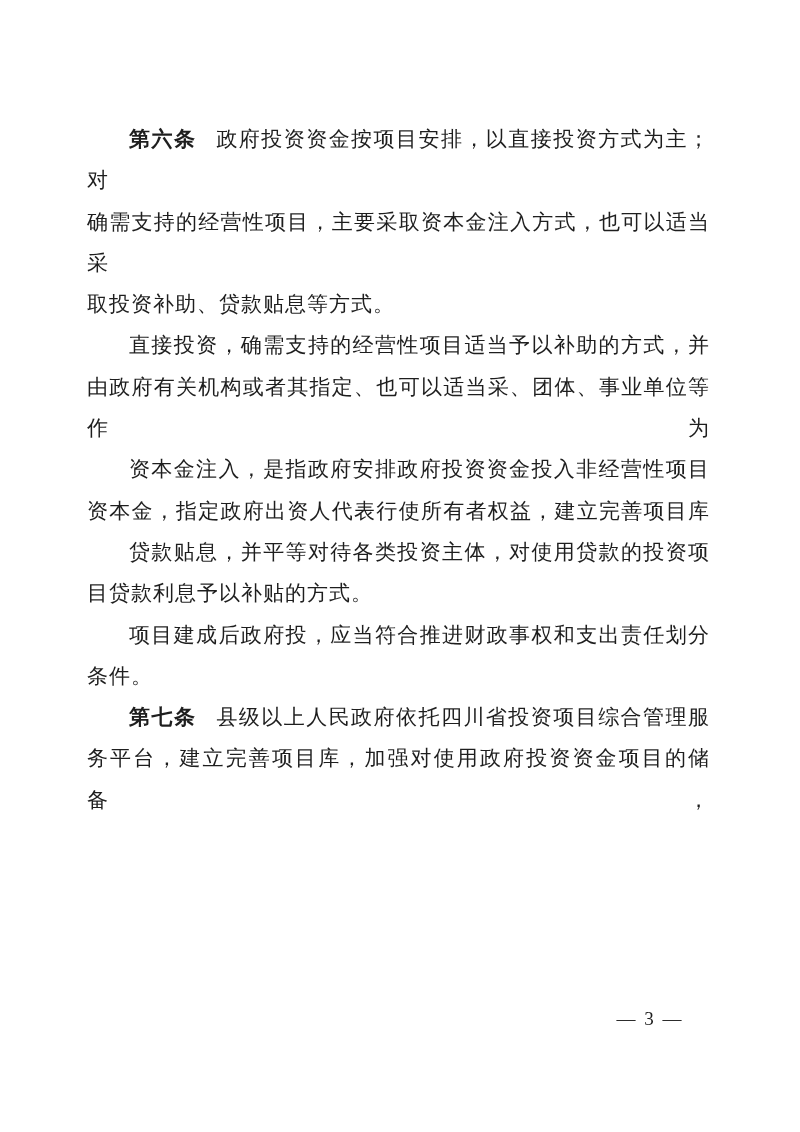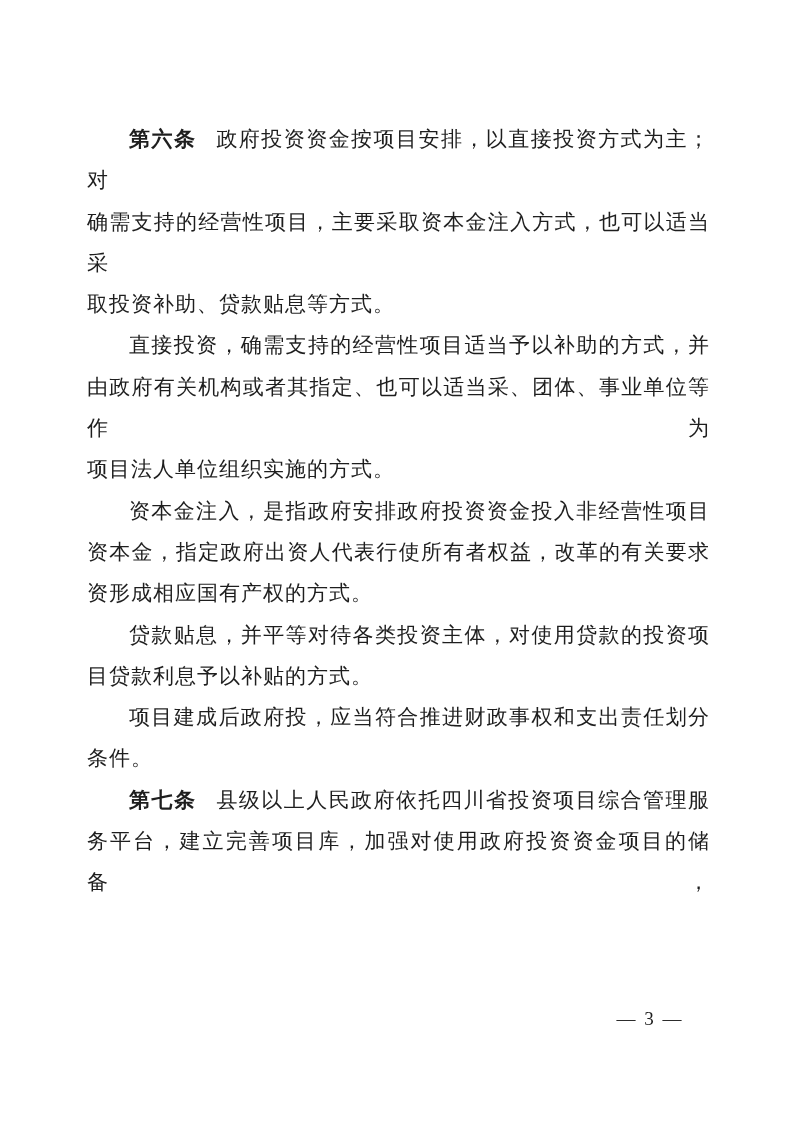--- a/index.html
+++ b/index.html
@@ -68,25 +68,23 @@
 
 <div class="page">
   <div class="doc">
 
     <div class="line j first"><b class="heading">第六条</b><span>政府投资资金按项目安排，以直接投资方式为主；对</span></div>
     <div class="line j">确需支持的经营性项目，主要采取资本金注入方式，也可以适当采</div>
     <div class="line last">取投资补助、贷款贴息等方式。</div>
 
     <div class="line j first">直接投资，确需支持的经营性项目适当予以补助的方式，并</div>
     <div class="line j">由政府有关机构或者其指定、也可以适当采、团体、事业单位等作为</div>
-    <div class="line last">项目法人单位组织实施的方式。</div>
 
     <div class="line j first">资本金注入，是指政府安排政府投资资金投入非经营性项目</div>
-    <div class="line j">资本金，指定政府出资人代表行使所有者权益，改革的有关要求</div>
-    <div class="line last">资形成相应国有产权的方式。</div>
+    <div class="line j">资本金，指定政府出资人代表行使所有者权益，建立完善项目库</div>
 
 
     <div class="line j first">贷款贴息，并平等对待各类投资主体，对使用贷款的投资项</div>
     <div class="line last">目贷款利息予以补贴的方式。</div>
 
     <div class="line j first">项目建成后政府投，应当符合推进财政事权和支出责任划分</div>
     <div class="line last">条件。</div>
 
     <div class="line j first"><b class="heading">第七条</b><span>县级以上人民政府依托四川省投资项目综合管理服</span></div>
     <div class="line j">务平台，建立完善项目库，加强对使用政府投资资金项目的储备，</div>

